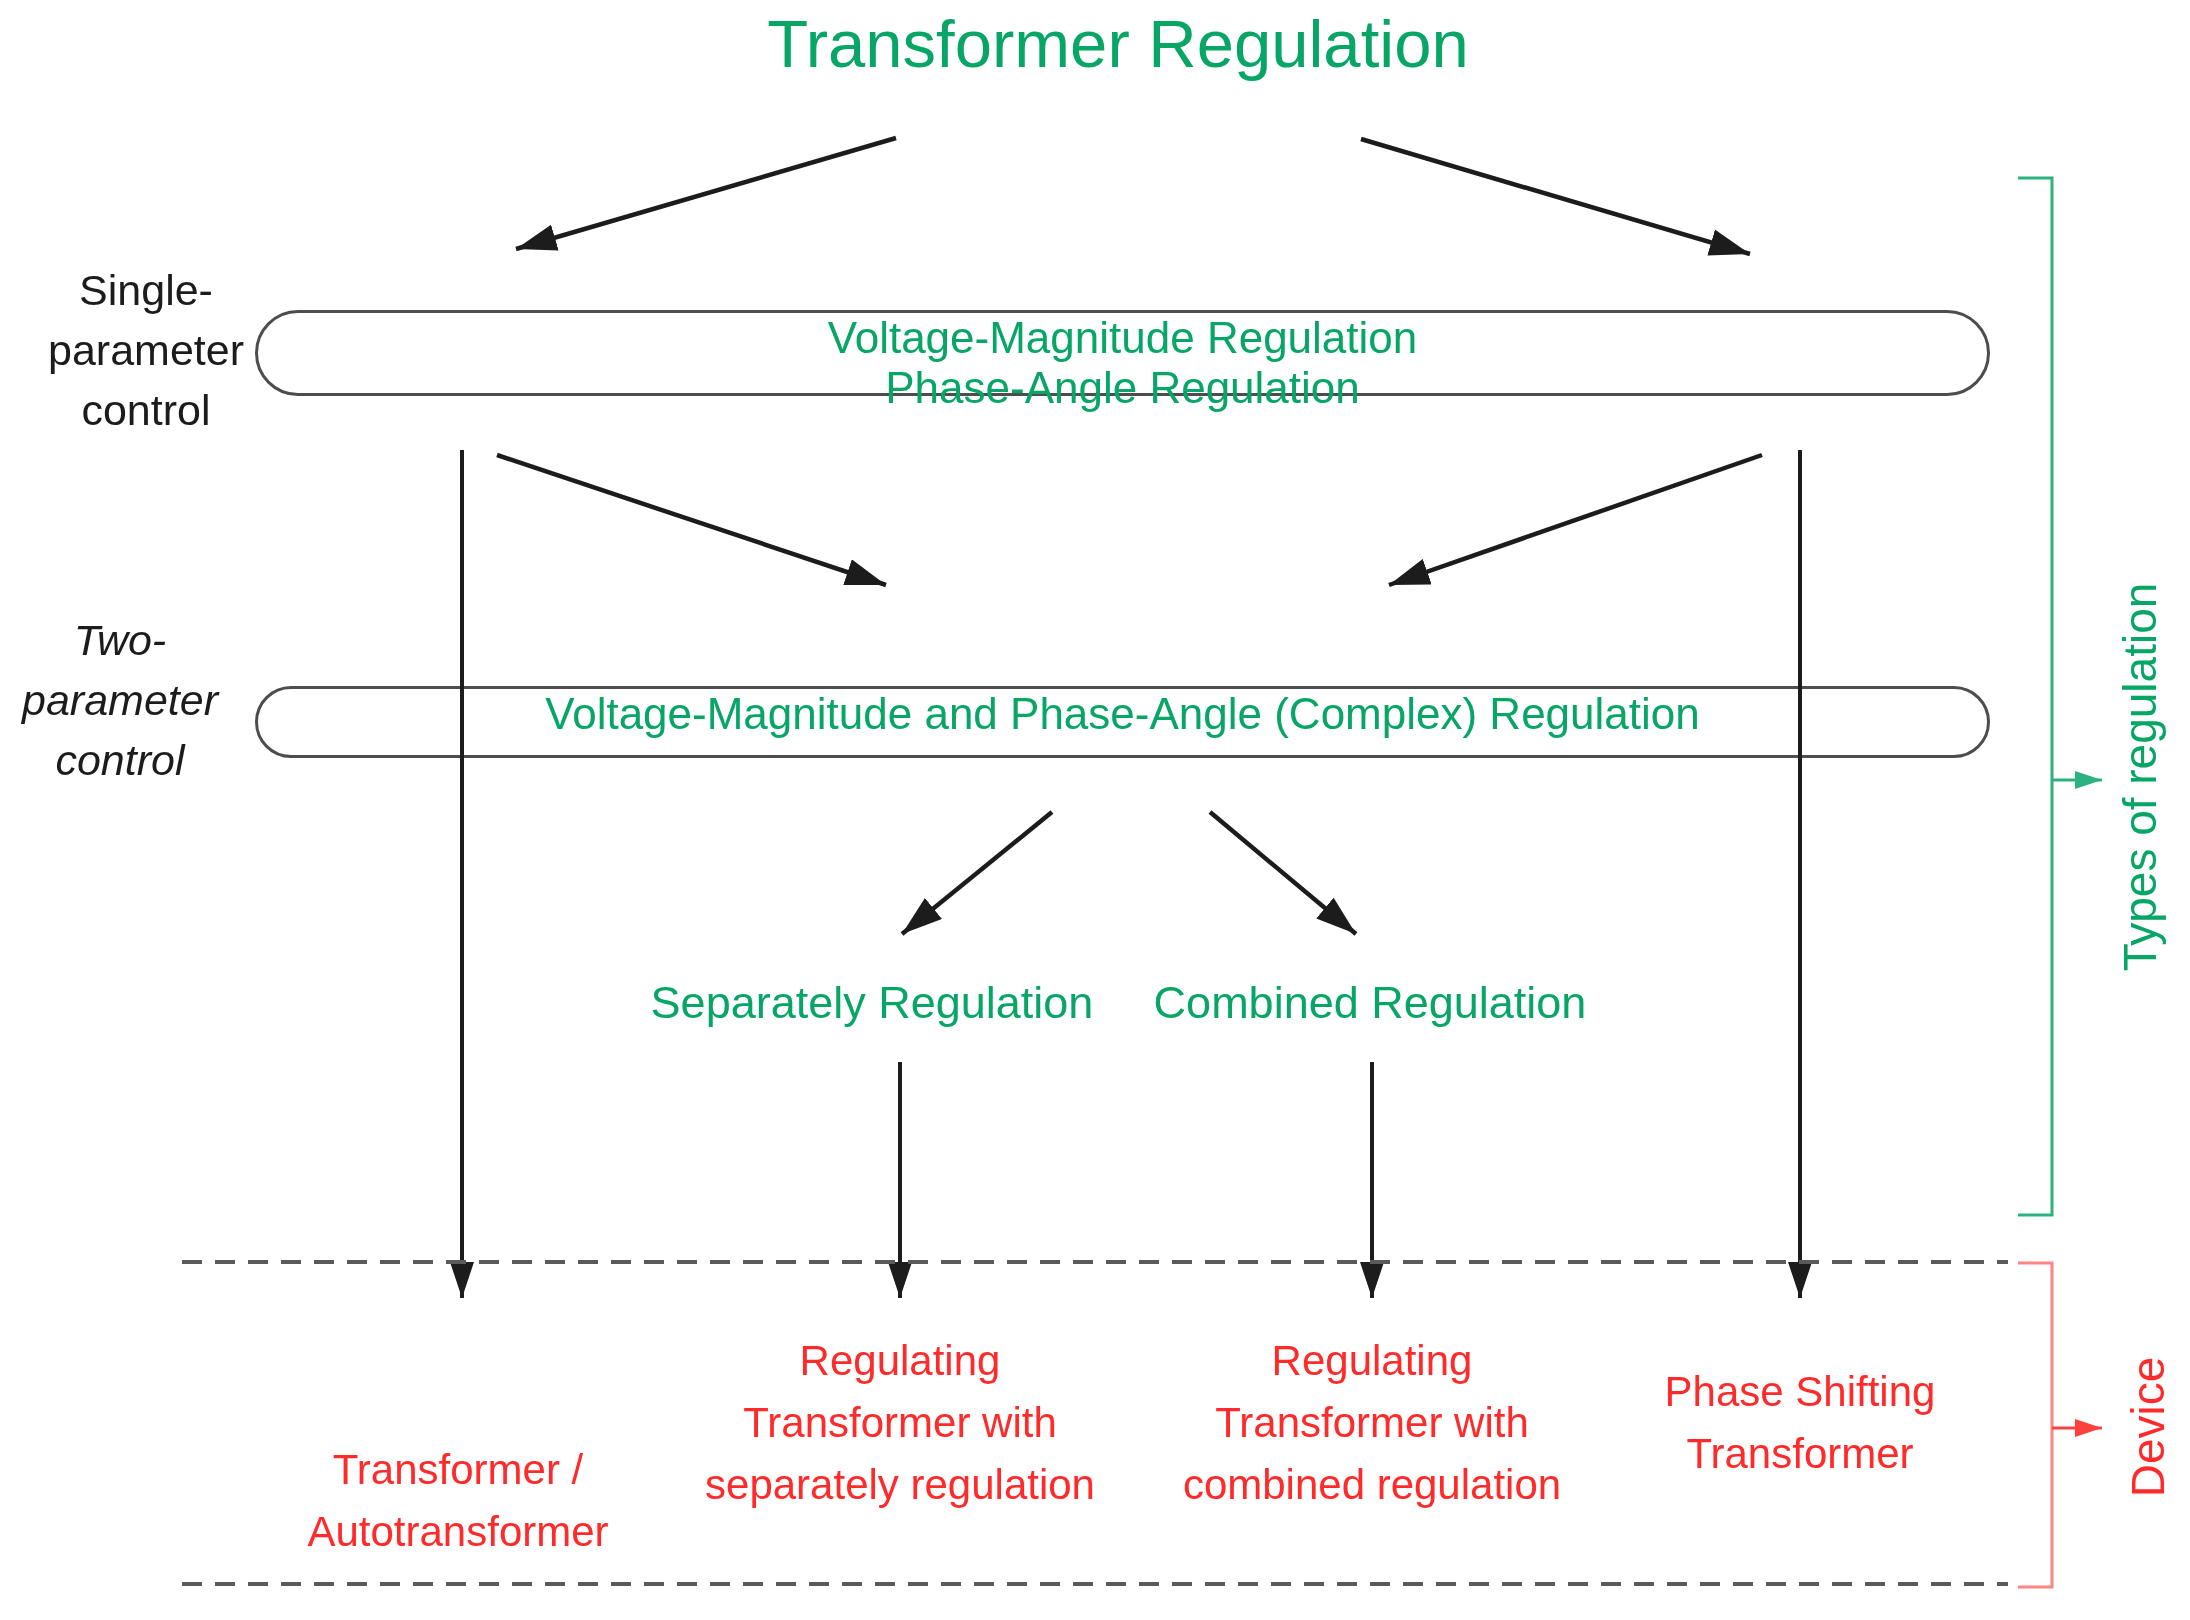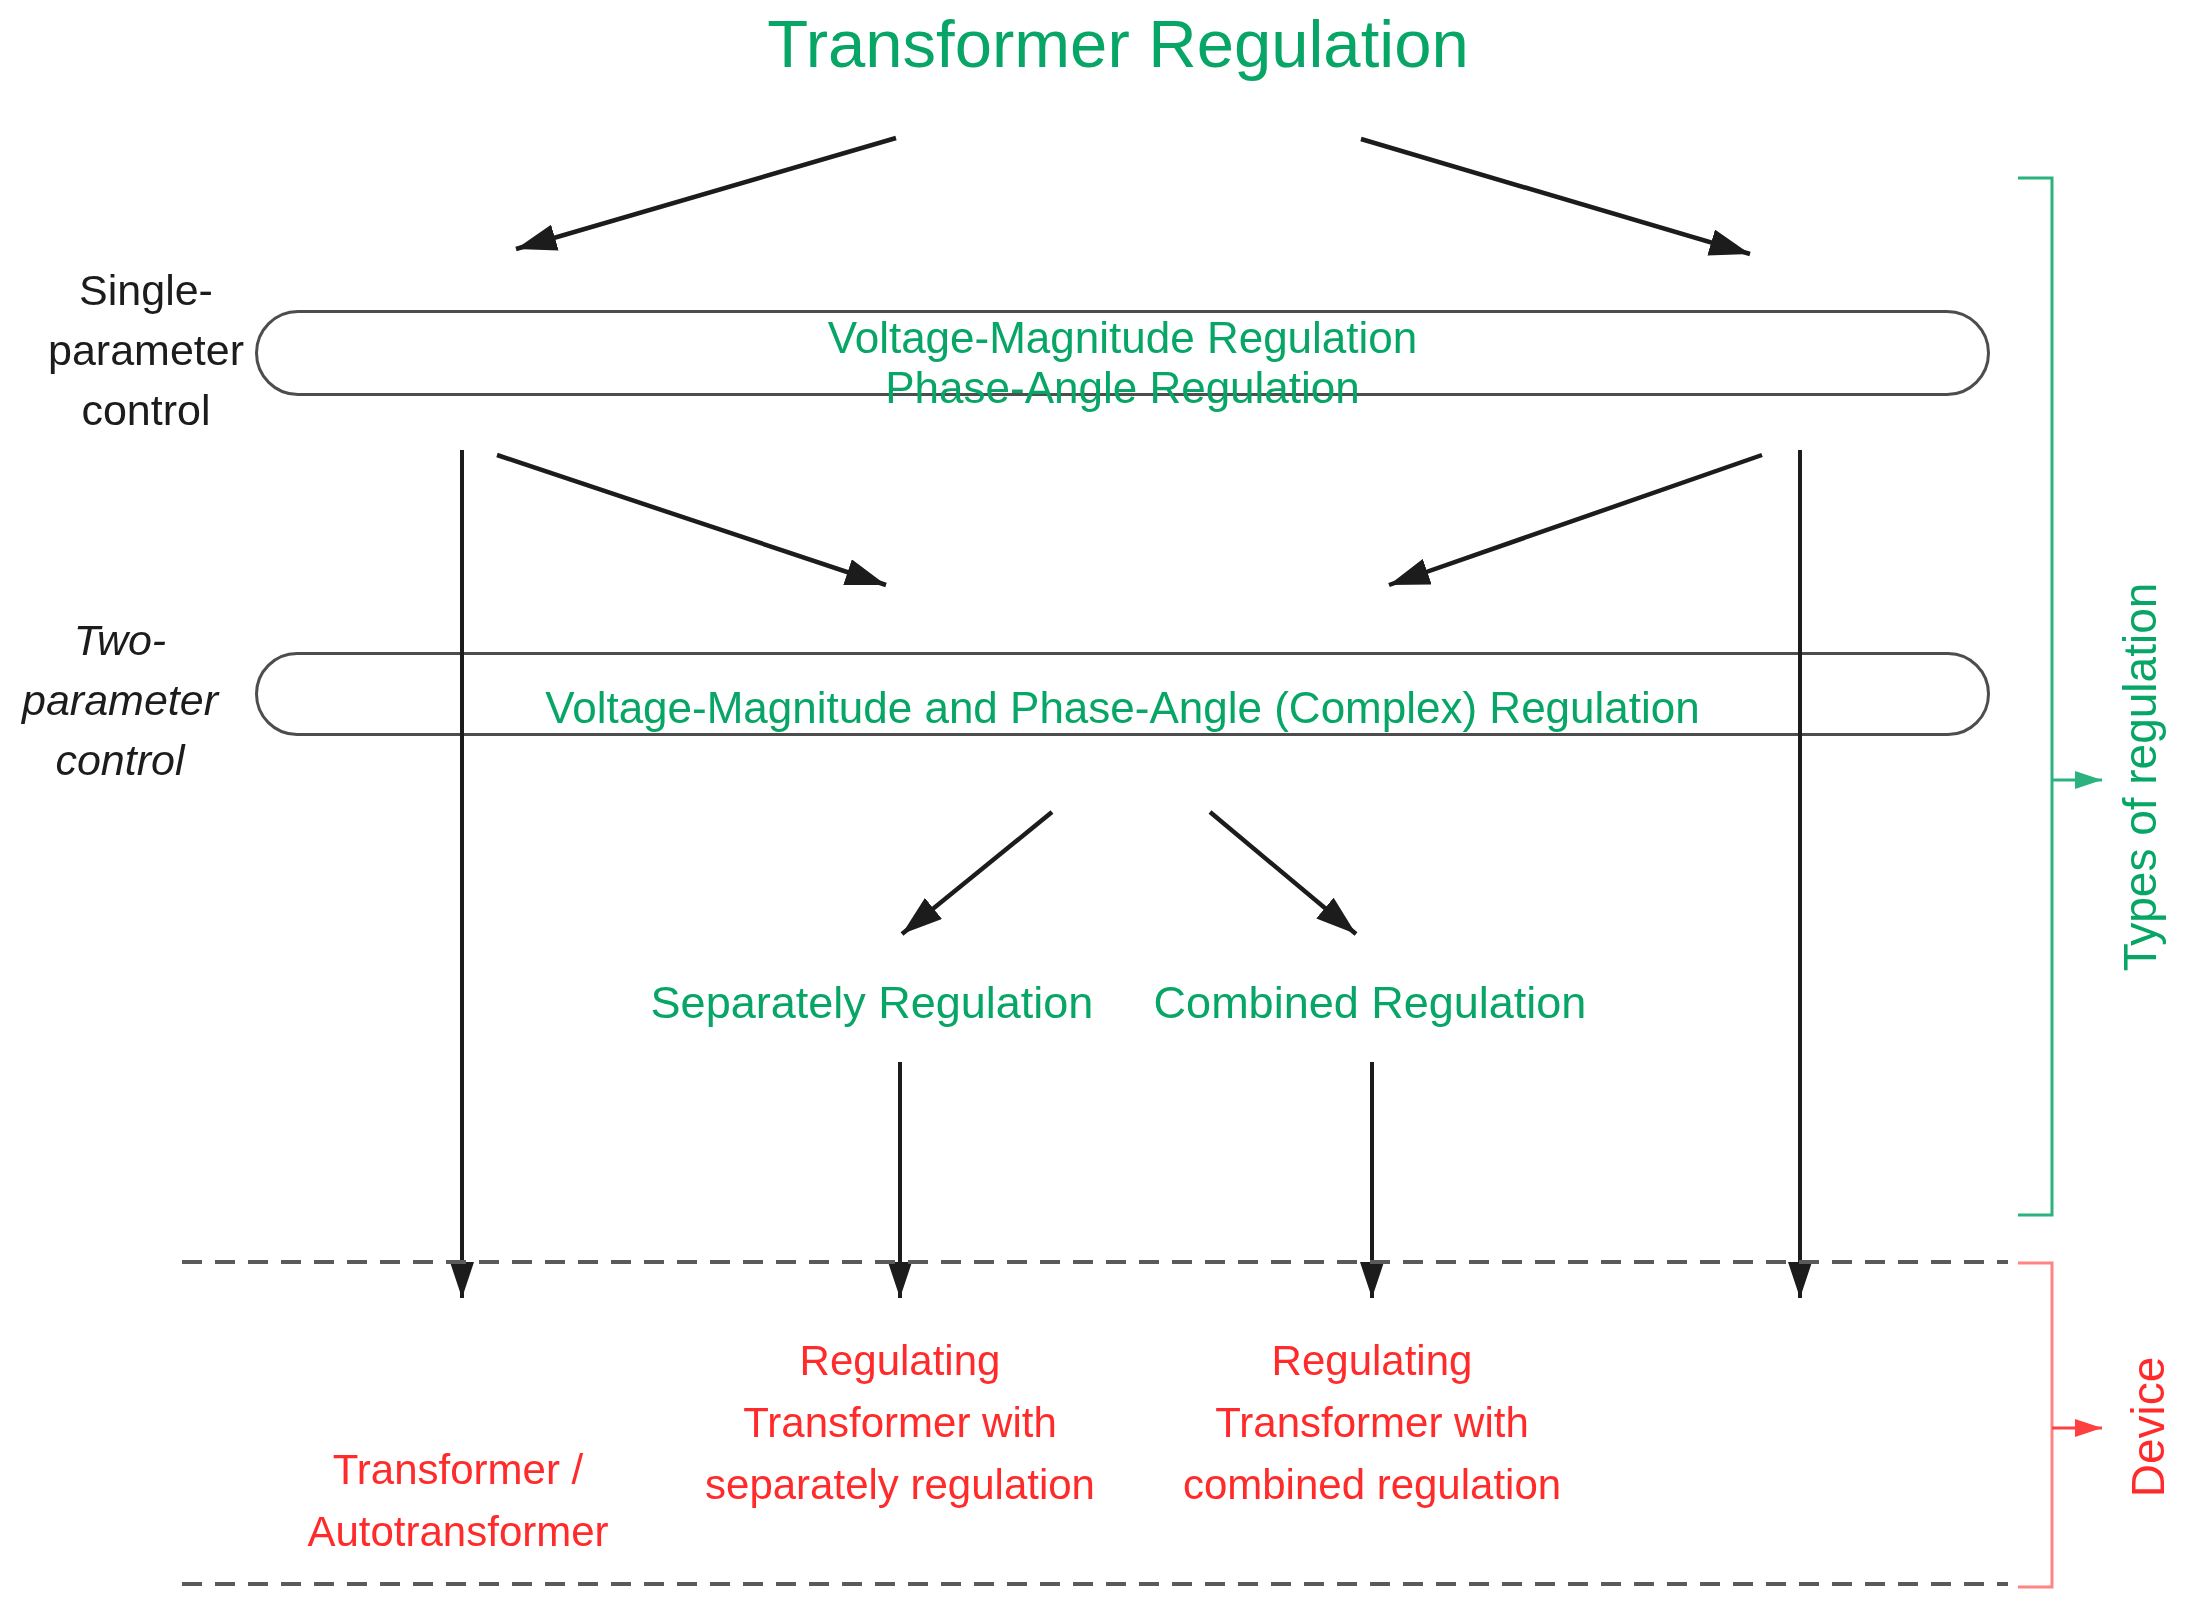--- a/index.html
+++ b/index.html
@@ -19,21 +19,21 @@
     font-size:43px;line-height:60px;color:var(--black_text,#1C1C1C);
   }
   #row-single{top:260px;margin-left:26px;}
   #row-two{top:610px;font-style:italic;}
   .pill{
     position:absolute;left:255px;width:1735px;z-index:4;
     border:3px solid var(--pill_border,#4D4D4D);border-radius:45px;
     background:#fff;display:flex;align-items:center;box-sizing:border-box;flex-direction:column;
   }
   #pill-single{top:310px;height:86px;justify-content:space-between;padding:0 36px;}
-  #pill-two{top:652px;height:84px;justify-content:flex-end;}
+  #pill-two{top:686px;height:72px;justify-content:flex-start;}
   .pill .node{font-size:44px;color:var(--green_text,#07A566);white-space:nowrap;}
   .green-node{
     transform:translate(-50%,-50%);font-size:45px;white-space:nowrap;
     color:var(--green_text,#07A566);
   }
   #node-separately{left:872px;top:1003px;}
   #node-combined{left:1370px;top:1003px;}
   .red-node{
     transform:translate(-50%,-50%);text-align:center;white-space:pre-line;
     font-size:42px;line-height:62px;color:var(--red_text,#FF2B2B);
@@ -87,20 +87,22 @@
   <div class="txt green-node" id="node-combined">Combined Regulation</div>
 
   <div class="txt red-node" id="dev-transformer">Transformer /
 Autotransformer</div>
   <div class="txt red-node" id="dev-reg-sep">Regulating
 Transformer with
 separately regulation</div>
   <div class="txt red-node" id="dev-reg-comb">Regulating
 Transformer with
 combined regulation</div>
+  <div class="txt red-node" id="dev-phase-shift">Phase Shifting
+Transformer</div>
 
   <div class="txt vlabel" id="lbl-types">Types of regulation</div>
   <div class="txt vlabel" id="lbl-device">Device</div>
 
   <svg id="connectors" width="2190" height="1620" viewBox="0 0 2190 1620">
     <defs>
       <marker id="ah-k" viewBox="0 0 9 6" markerWidth="9" markerHeight="6" refX="9" refY="3" orient="auto">
         <path class="mk-k" d="M0,0 L9,3 L0,6 Z"></path>
       </marker>
       <marker id="ah-g" viewBox="0 0 9 6" markerWidth="9" markerHeight="6" refX="9" refY="3" orient="auto">

